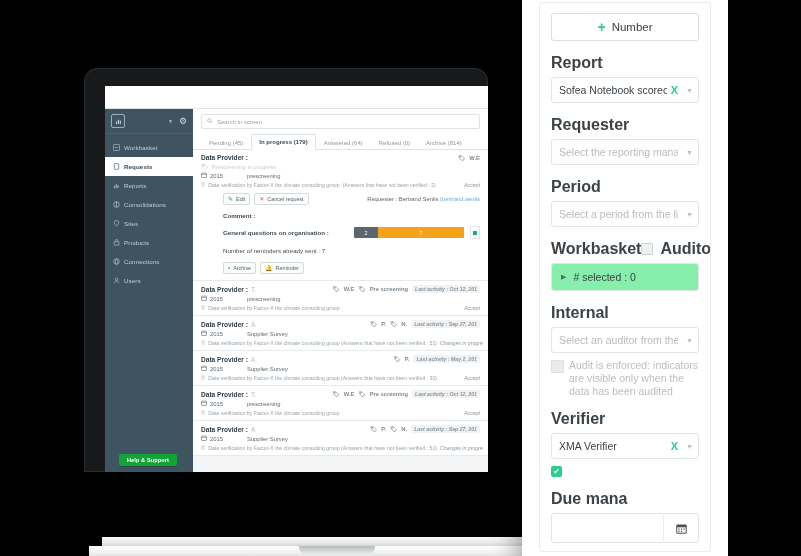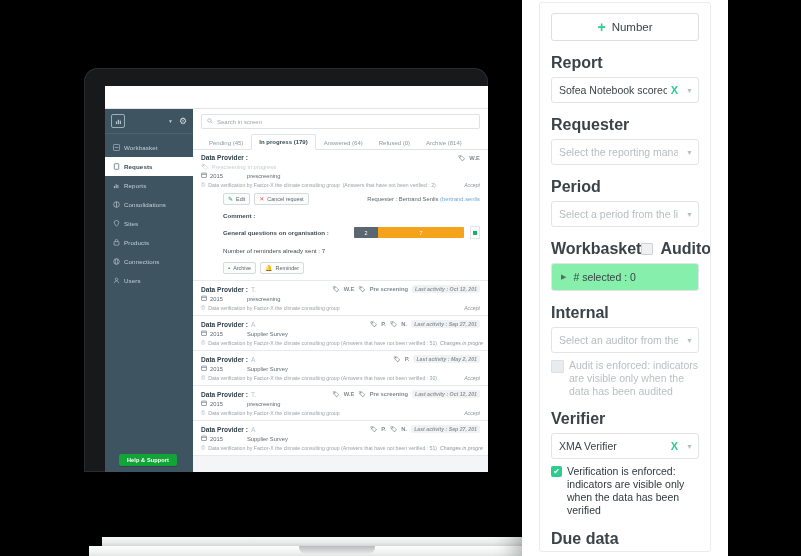--- a/index.html
+++ b/index.html
@@ -595,24 +595,23 @@
       </div>
 
       <div class="fld-label">Verifier</div>
       <div class="select">
         <span class="val">XMA Verifier</span>
         <span class="clear">X</span>
         <span class="caret">▼</span>
       </div>
       <div class="note active">
         <span class="cb-on">✔</span>
-        <span class="ntext">Verification is enforced: indicators are visible only when the data has been verified</span>
-      </div>
-
-      <div class="fld-label">Due data</div>
+      </div>
+
+      <div class="fld-label">Due mana</div>
       <div class="date-wrap">
         <div class="inp"></div>
         <div class="cal">
           <svg width="11" height="11" viewBox="0 0 14 14">
             <rect x="1" y="2.5" width="12" height="10.5" rx="1" fill="none" stroke="#4a5257" stroke-width="1.3"></rect>
             <rect x="1" y="2.5" width="12" height="3" fill="#4a5257"></rect>
             <rect x="3" y="7" width="1.6" height="1.6" fill="#4a5257"></rect>
             <rect x="6.2" y="7" width="1.6" height="1.6" fill="#4a5257"></rect>
             <rect x="9.4" y="7" width="1.6" height="1.6" fill="#4a5257"></rect>
             <rect x="3" y="9.8" width="1.6" height="1.6" fill="#4a5257"></rect>

